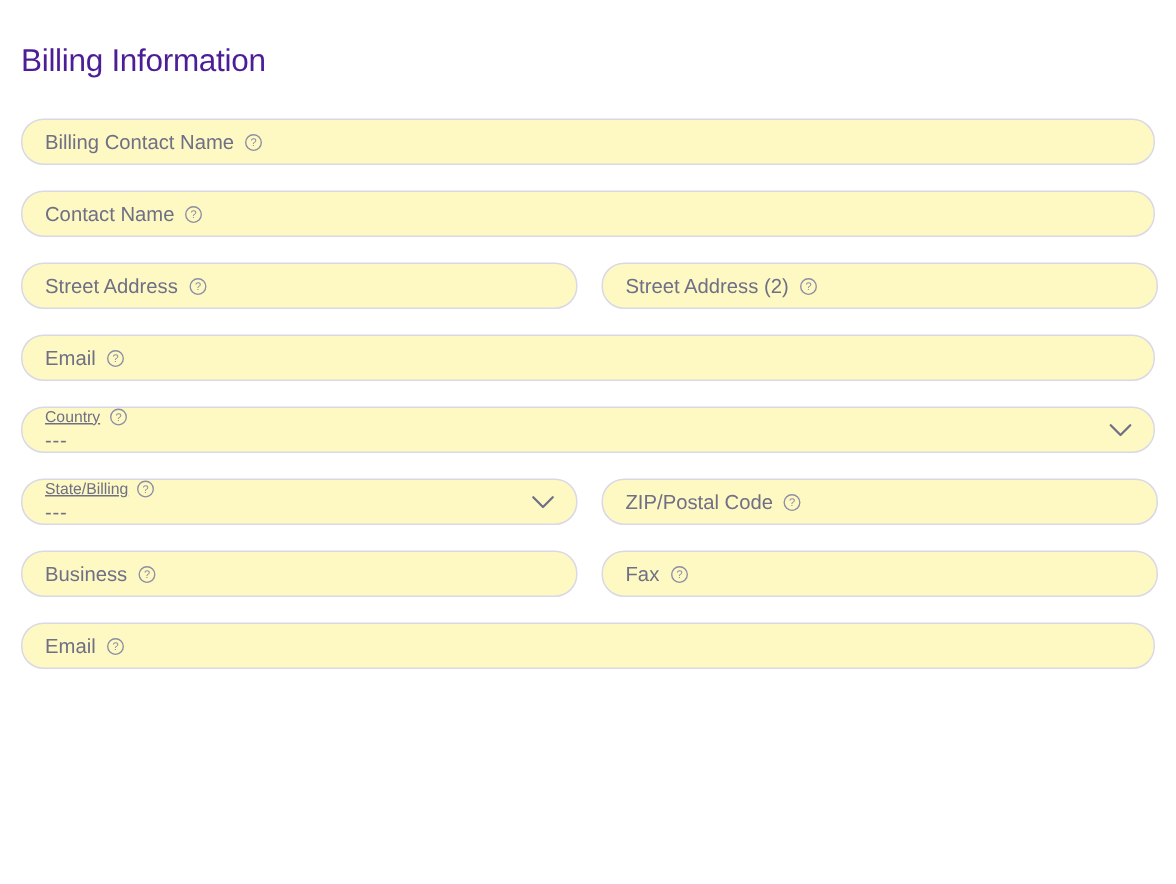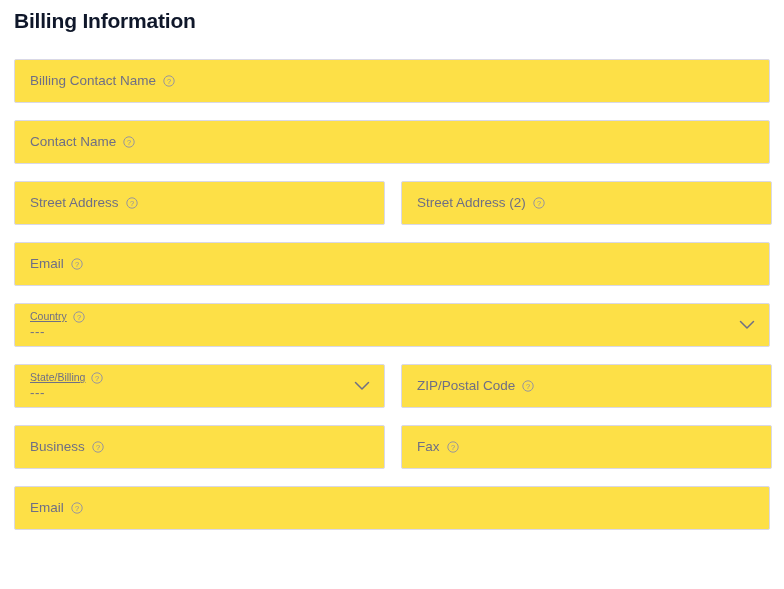--- a/index.html
+++ b/index.html
@@ -18,46 +18,46 @@
   .page {
     position: relative;
     width: 784px;
     height: 589px;
     box-sizing: border-box;
     padding: 0 14px;
   }
 
   .page-title {
     margin: 0;
-    padding: 8px 0 0 0;
+    padding: 28px 0 0 0;
     font-size: 21px;
-    font-weight: 700;
+    font-weight: 400;
     letter-spacing: -0.2px;
-    color: #0f172a;
+    color: #4c1d95;
     line-height: 26px;
   }
 
   .form {
     margin-top: 25px;
   }
 
   .form-row {
     display: flex;
     gap: 16px;
     margin-bottom: 17px;
   }
 
   .field {
     position: relative;
     box-sizing: border-box;
     flex: 1 1 0;
-    height: 44px;
+    height: 31px;
     border: 1px solid #d9d8e6;
-    border-radius: 2px;
-    background: #fde047;
+    border-radius: 15px;
+    background: #fef9c3;
     display: flex;
     flex-direction: column;
     justify-content: center;
     padding: 0 15px;
   }
 
   .field.half {
     flex: 0 0 371px;
     max-width: 371px;
   }

